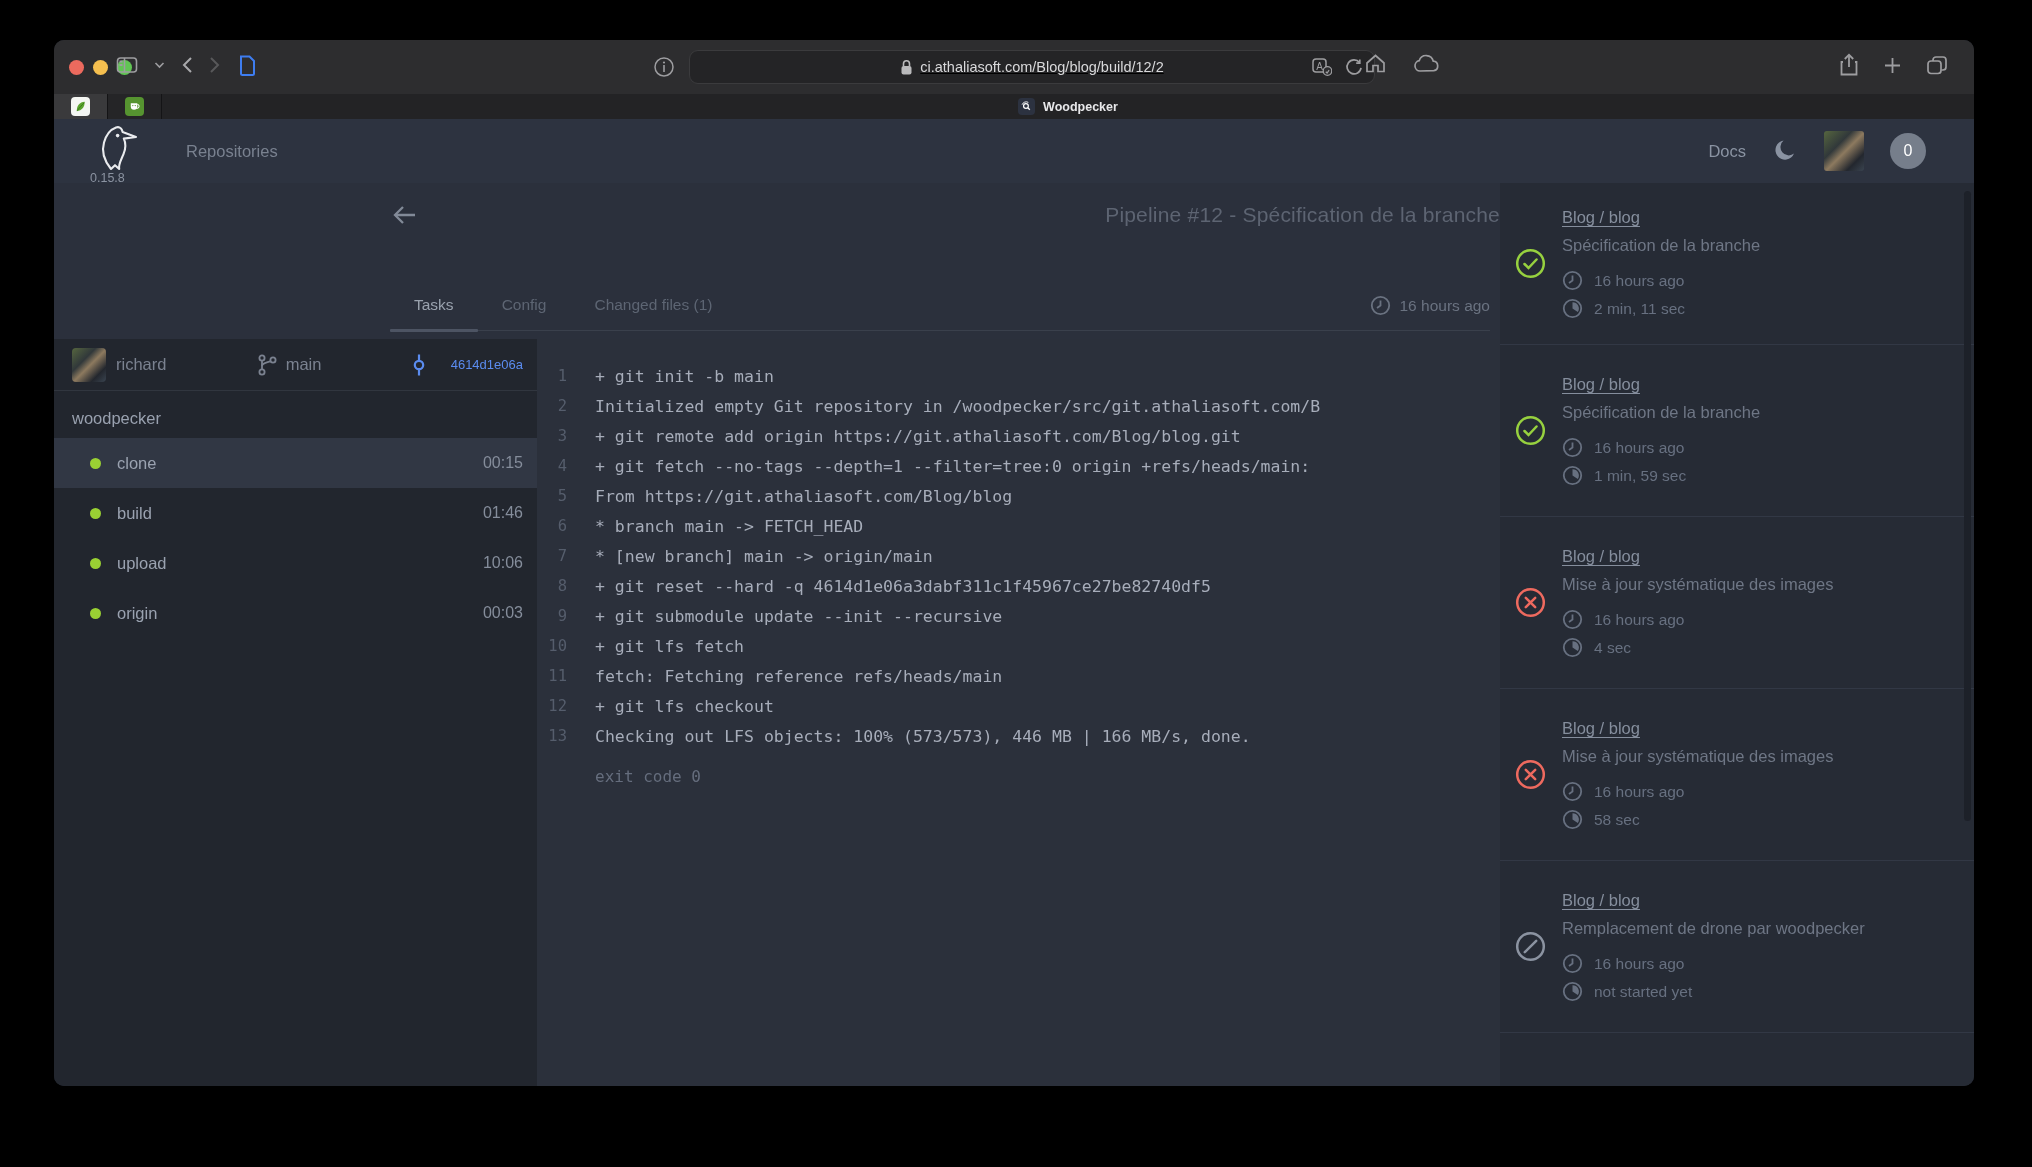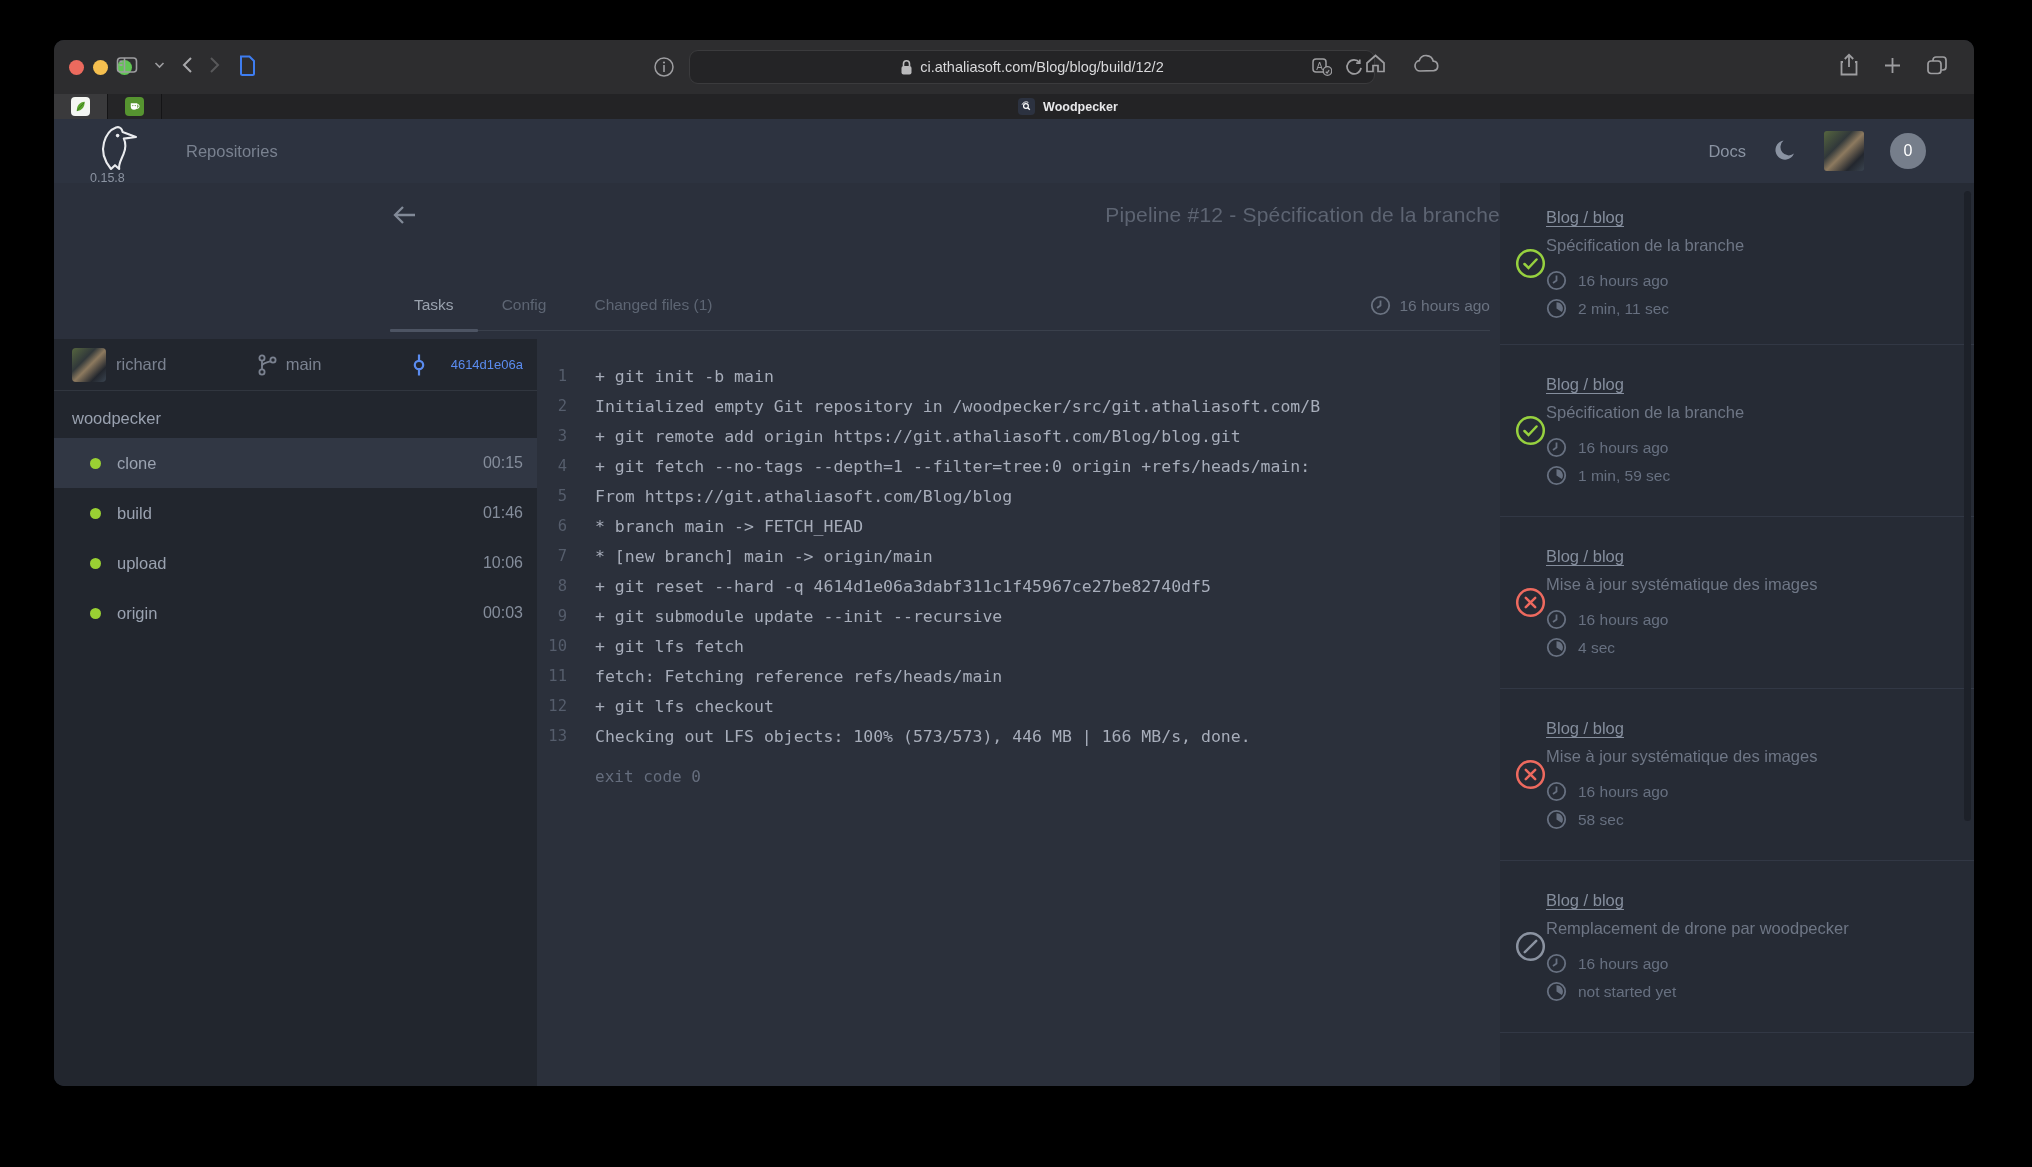--- a/index.html
+++ b/index.html
@@ -9,21 +9,21 @@
             border-radius:10px; overflow:hidden; background:#262b35; display:flex; flex-direction:column; }
 
   
   .titlebar { height:54px; background:#2d2d2f; position:relative; flex:none; }
   .lights { position:absolute; left:15px; top:20px; display:flex; gap:9px; }
   .light { width:15px; height:15px; border-radius:50%; }
   .light.red{ background:#ec6a5e; } .light.yellow{ background:#f5bf4f; } .light.green{ background:#61c554; }
   .tl-nav { position:absolute; left:62px; top:13px; display:flex; align-items:center; gap:16px; }
   .tl-icon { display:flex; align-items:center; justify-content:center; color:#9d9da0; }
   .tl-icon svg { display:block; }
-  .tl-center { position:absolute; left:50%; top:10px; transform:translateX(-50%); display:flex; align-items:center; gap:14px; }
+  .tl-center { position:absolute; left:50%; top:10px; transform:translateX(-50%); display:flex; align-items:center; gap:14px;text-decoration:underline; }
   .urlbar { width:686px; height:34px; background:#242426; border:1px solid #3b3b3d; border-radius:9px;
             display:flex; align-items:center; justify-content:center; position:relative; color:#d9d9db; font-size:14.5px; }
   .urlbar .lockwrap { display:flex; align-items:center; gap:7px; }
   .urlbar-right { position:absolute; right:11px; top:0; height:100%; display:flex; align-items:center; gap:13px; color:#9d9da0; }
   .tl-homecloud { position:absolute; left:1310px; top:13px; display:flex; gap:26px; color:#9d9da0; }
   .tl-right { position:absolute; right:26px; top:13px; display:flex; gap:24px; color:#9d9da0; }
 
   
   .tabstrip { height:25px; background:#1e1e20; display:flex; flex:none; }
   .ptab { width:54px; display:flex; align-items:center; justify-content:center; border-right:1px solid #141416; }
@@ -82,21 +82,21 @@
 
   
   .log-panel { flex:1; background:#2b303b; padding-top:22px; overflow:hidden; font-family:"DejaVu Sans Mono", monospace; }
   .log-line { display:flex; height:30px; align-items:center; font-size:16.5px; white-space:pre; }
   .log-num { width:30px; flex:none; text-align:right; color:#555d6c; font-size:15.5px; }
   .log-text { margin-left:28px; color:#a7adba; overflow:hidden; }
   .exit-line { margin-top:16px; margin-left:58px; color:#656d7d; font-size:16px; }
 
   
   .sidebar { flex:1; background:#262b35; position:relative; overflow:hidden; }
-  .build-entry { height:172px; display:flex; align-items:center; gap:0; padding:0 22px 0 15px;
+  .build-entry { height:172px; display:flex; align-items:center; gap:16px; padding:0 22px 0 15px;
                  border-bottom:1px solid #323845; }
   .build-entry:first-child { height:162px; }
   .status-icon { flex:none; }
   .build-content { flex:1; min-width:0; }
   .repo-link { font-size:16.5px; color:#858e9d; text-decoration:underline; text-underline-offset:3px; }
   .build-msg { margin-top:9px; font-size:16.5px; color:#6e7685; }
   .build-meta { margin-top:15px; display:flex; flex-direction:column; gap:7px; }
   .meta-line { display:flex; align-items:center; gap:11px; color:#677080; font-size:15.5px; }
   .sb-scroll { position:absolute; right:3px; top:8px; width:7px; height:630px; border-radius:4px; background:#1d2129; }
 

